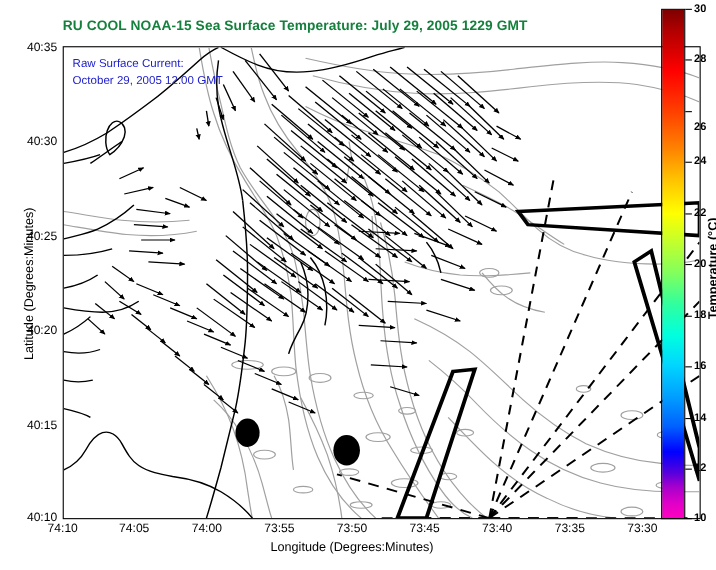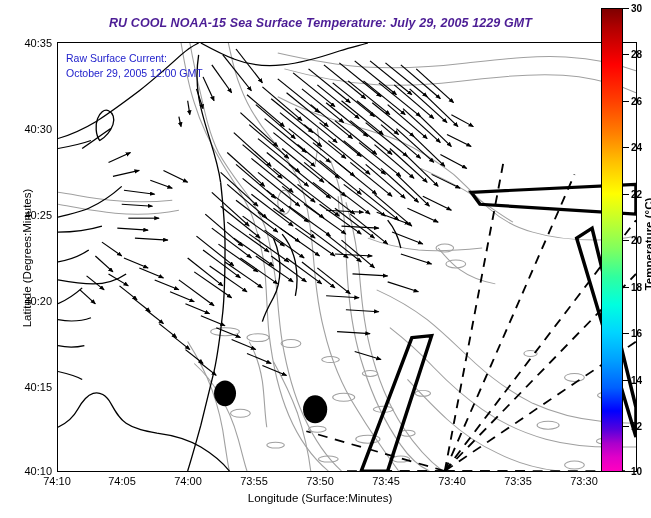--- a/index.html
+++ b/index.html
@@ -4,22 +4,22 @@
 <style>
   html,body{margin:0;padding:0;background:#ffffff;}
   body{width:651px;height:518px;position:relative;overflow:hidden;
        font-family:"Liberation Sans","DejaVu Sans",sans-serif;}
 
   #root{position:absolute;left:0;top:0;width:651px;height:518px;background:#ffffff;}
 
   
   .title{
     position:absolute; left:57px; top:16px; width:527px;
-    text-align:center; color:#4c1d95; font-size:12.5px; font-weight:bold;
-    letter-spacing:0.1px; white-space:nowrap;font-style:italic;
+    text-align:left; color:#15803d; font-size:12.5px; font-weight:bold;
+    letter-spacing:0.1px; white-space:nowrap;
   }
 
   
   .plot-frame{
     position:absolute; left:57px; top:42px; width:580px; height:430px;
     border:1.5px solid #000; background:#ffffff; box-sizing:border-box;
     overflow:hidden;
   }
   .plot-svg{position:absolute;left:0;top:0;width:100%;height:100%;display:block;}
 
@@ -420,40 +420,40 @@
   <div class="tick-x" style="left:518px">73:35</div>
   <div class="tick-x" style="left:584px">73:30</div>
 
   <div class="tick-y" style="top:43px">40:35</div>
   <div class="tick-y" style="top:129px">40:30</div>
   <div class="tick-y" style="top:215px">40:25</div>
   <div class="tick-y" style="top:301px">40:20</div>
   <div class="tick-y" style="top:387px">40:15</div>
   <div class="tick-y" style="top:471px">40:10</div>
 
-  <div class="xlabel">Longitude (Surface:Minutes)</div>
+  <div class="xlabel">Longitude (Degrees:Minutes)</div>
   <div class="ylabel">Latitude (Degrees:Minutes)</div>
 
   <div class="cbar-box"></div>
 
   <div class="cbar-tick" style="top:8px"></div>
   <div class="cbar-tick" style="top:54px"></div>
   <div class="cbar-tick" style="top:101px"></div>
   <div class="cbar-tick" style="top:147px"></div>
   <div class="cbar-tick" style="top:194px"></div>
   <div class="cbar-tick" style="top:240px"></div>
   <div class="cbar-tick" style="top:287px"></div>
   <div class="cbar-tick" style="top:333px"></div>
   <div class="cbar-tick" style="top:380px"></div>
   <div class="cbar-tick" style="top:426px"></div>
   <div class="cbar-tick" style="top:471px"></div>
 
   <div class="cbar-lbl" style="top:8px">30</div>
   <div class="cbar-lbl" style="top:54px">28</div>
-  <div class="cbar-lbl" style="top:101px">26</div>
+  <div class="cbar-lbl" style="top:116px">26</div>
   <div class="cbar-lbl" style="top:147px">24</div>
   <div class="cbar-lbl" style="top:194px">22</div>
   <div class="cbar-lbl" style="top:240px">20</div>
   <div class="cbar-lbl" style="top:287px">18</div>
   <div class="cbar-lbl" style="top:333px">16</div>
   <div class="cbar-lbl" style="top:380px">14</div>
   <div class="cbar-lbl" style="top:426px">12</div>
   <div class="cbar-lbl" style="top:471px">10</div>
 
   <div class="cbar-title">Temperature (°C)</div>

